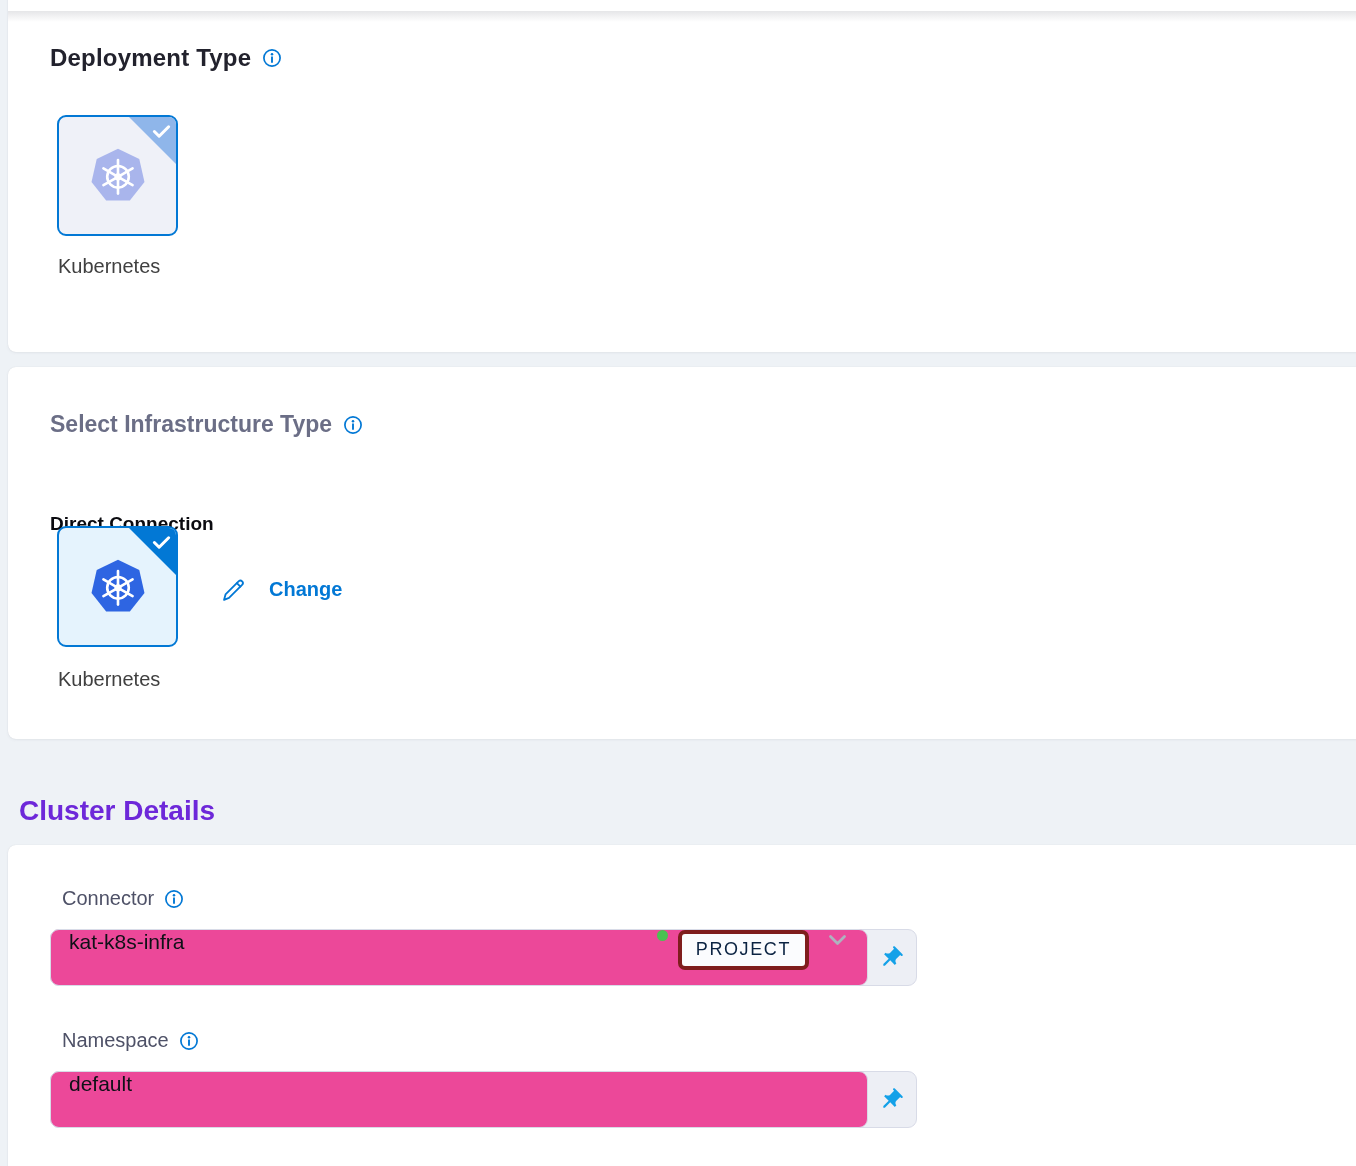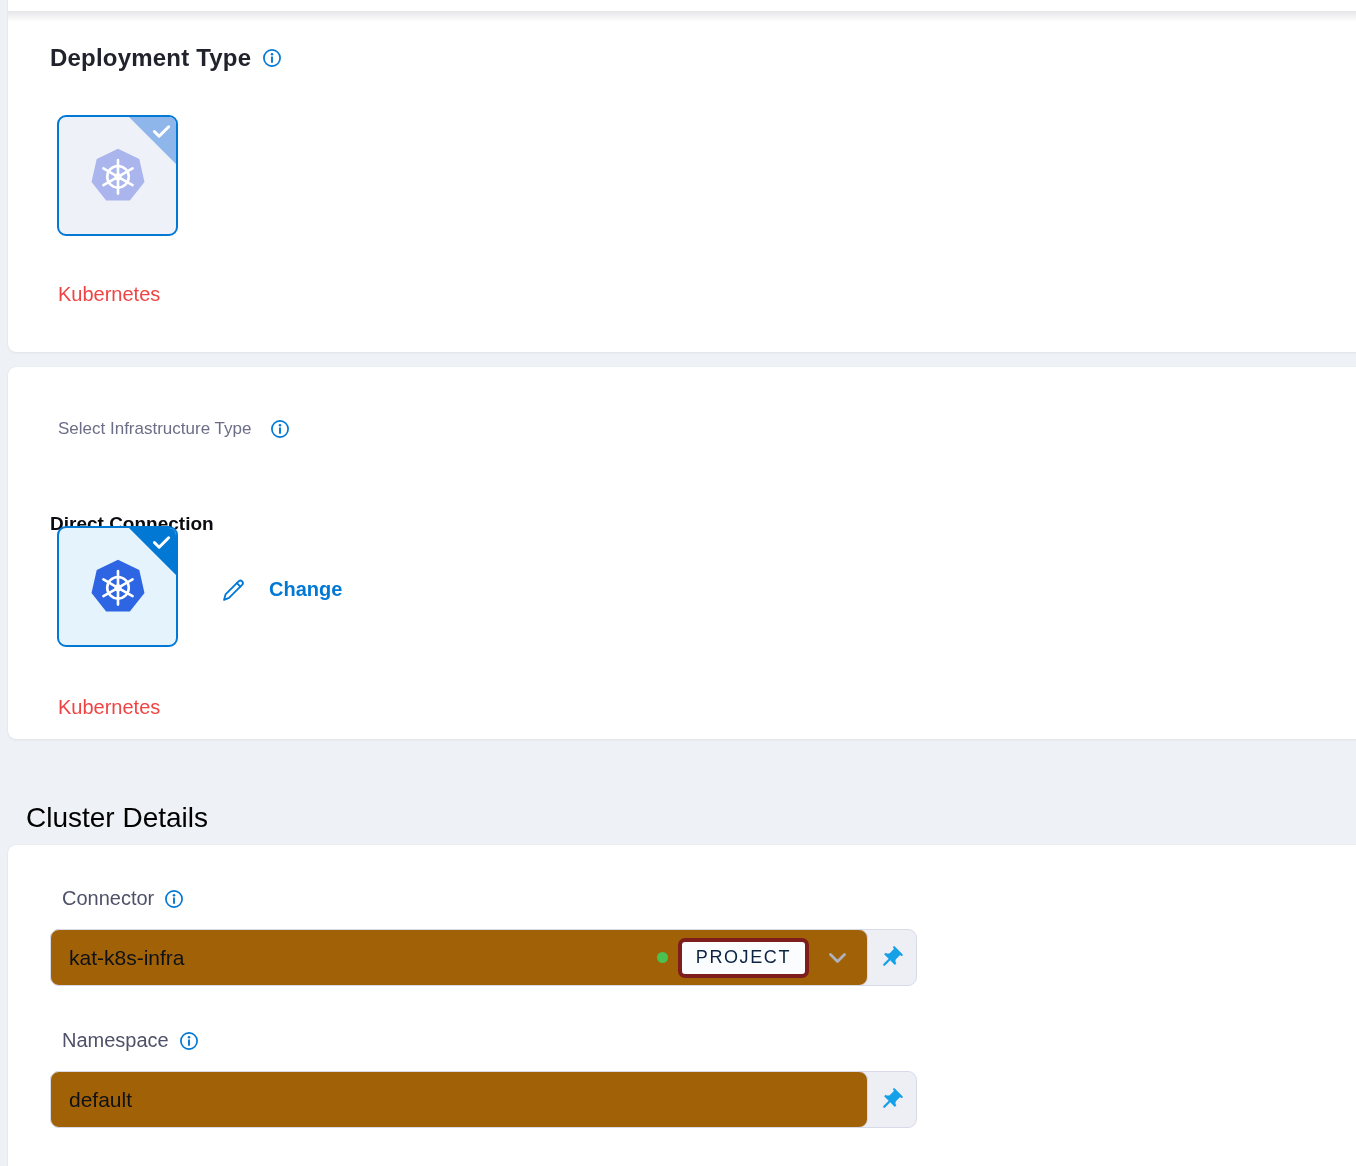--- a/index.html
+++ b/index.html
@@ -12,56 +12,56 @@
   .card-2{top:367px; height:372px;}
   .card-3{top:845px; height:360px;}
 
   .top-scroll-shadow{position:absolute; left:0; right:0; top:41px; height:11px;
         background:linear-gradient(to bottom, rgba(96,97,112,.16), rgba(96,97,112,0));}
 
   .section-head{position:absolute; display:flex; align-items:center; gap:11px;}
   .head-deploy{left:42px; top:74px;}
   .head-deploy h2{margin:0; font-size:24px; font-weight:700; color:#22222d; letter-spacing:.2px;}
   .head-infra{left:42px; top:44px;}
-  .head-infra h2{margin:8px; font-size:17px; font-weight:400; color:#6b6e86;}
+  .head-infra h2{margin:0; font-size:23px; font-weight:700; color:#6b6e86;}
   .subtitle{position:absolute; left:42px; top:107px; font-size:19px; font-weight:700; color:#0b0b10;margin-top:39px;}
 
   .tile{position:absolute; width:121px; height:121px; border-radius:9px; border:2px solid #0278d5;
         overflow:hidden; box-sizing:border-box; cursor:pointer;}
   .tile-1{left:49px; top:145px; background:#eff1f8;}
   .tile-2{left:49px; top:159px; background:#e5f3fd;}
   .tile-corner{position:absolute; top:0; right:0; width:47px; height:47px;
         clip-path:polygon(0 0,100% 0,100% 100%);}
   .tile-1 .tile-corner{background:#8fb6ea;}
   .tile-2 .tile-corner{background:#0278d5;}
   .tile-check{position:absolute; top:7px; right:5px;}
   .k8s{position:absolute; left:50%; top:50%; transform:translate(-50%,-50%); width:64px; height:64px;}
   .tile-1 .k8s{color:#a9b5ec;}
   .tile-2 .k8s{color:#2e65e2;}
-  .tile-label{position:absolute; left:50px; width:160px; font-size:20px; font-weight:500; color:#ef4444;margin-top:28px;}
+  .tile-label{position:absolute; left:50px; width:160px; font-size:20px; font-weight:500; color:#404040;}
   .label-1{top:285px;}
   .label-2{top:301px;}
 
   .change-link{position:absolute; left:211px; top:209px; display:flex; align-items:center; gap:23px;
         color:#0278d5; font-size:20px; font-weight:600; cursor:pointer;}
 
-  .cluster-heading{position:absolute; left:10px; top:786px; margin:16px; font-size:28px; font-weight:400; color:#000000;}
+  .cluster-heading{position:absolute; left:10px; top:786px; margin:9px; font-size:28px; font-weight:700; color:#6d28d9;}
 
   .field-label{position:absolute; left:42px; display:flex; align-items:center; gap:10px;
         font-size:20px; font-weight:500; color:#4e5167;margin-left:12px;}
   .fl-connector{top:42px;}
   .fl-namespace{top:184px;}
 
   .input-group{position:absolute; left:42px; width:867px; height:57px; background:#edeff5;
         border:1px solid #d8dbe7; border-radius:9px; box-sizing:border-box;}
   .ig-connector{top:84px;}
   .ig-namespace{top:226px;}
-  .input-main{position:absolute; left:-1px; top:-1px; height:57px; width:818px; background:#a16207;
+  .input-main{position:absolute; left:-1px; top:-1px; height:57px; width:818px; background:#ec4899;
         border:1px solid #d8dbe7; border-radius:9px; box-sizing:border-box;
-        display:flex; align-items:center; padding:0 17px 0 18px;}
+        display:flex; align-items:flex-start; padding:0 17px 0 18px;}
   .text-input{flex:1; min-width:0; border:none; outline:none; background:transparent;
         font-family:"Liberation Sans", sans-serif; font-size:21px; color:#0e1117; padding:0;}
   .status-dot{flex:none; width:11px; height:11px; border-radius:50%; background:#4bc152; margin-right:10px;}
   .scope-badge{flex:none; border:4px solid #7f1d1d; background:#fbfcfe; border-radius:7px;
         padding:5px 14px 6px; font-size:18px; font-weight:500; color:#0b2342; letter-spacing:1.6px; margin-right:16px;}
   .chevron{flex:none; display:flex; cursor:pointer;}
   .input-addon{position:absolute; right:0; top:0; width:50px; height:100%;
         display:flex; align-items:center; justify-content:center; cursor:pointer;}
 
   svg{display:block;}

